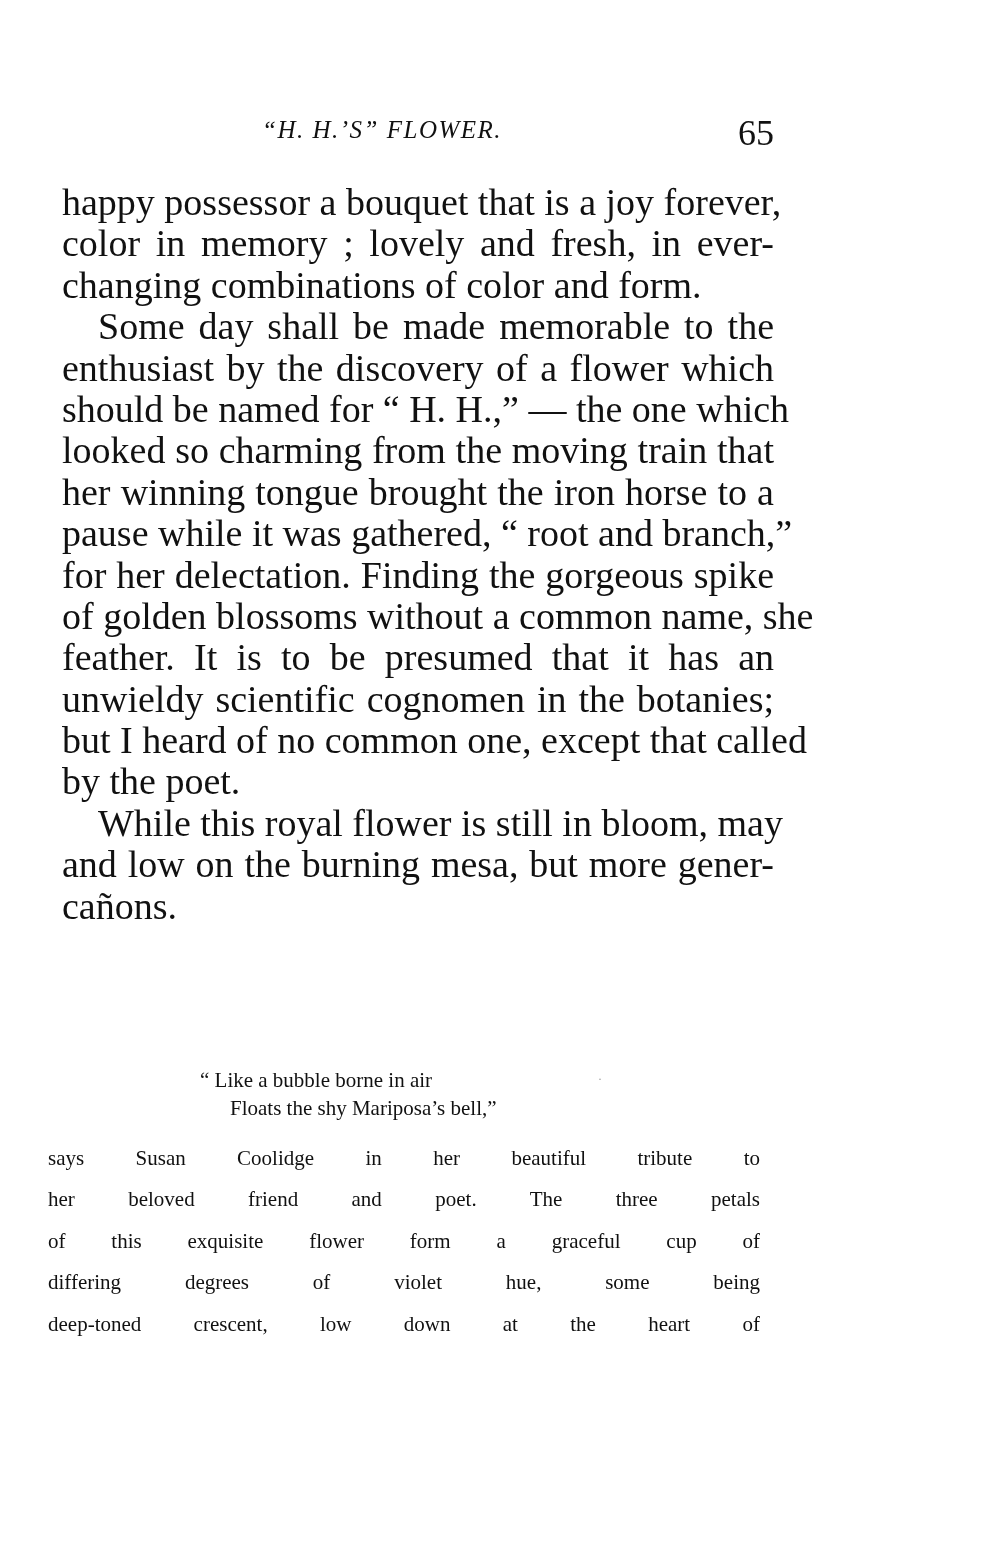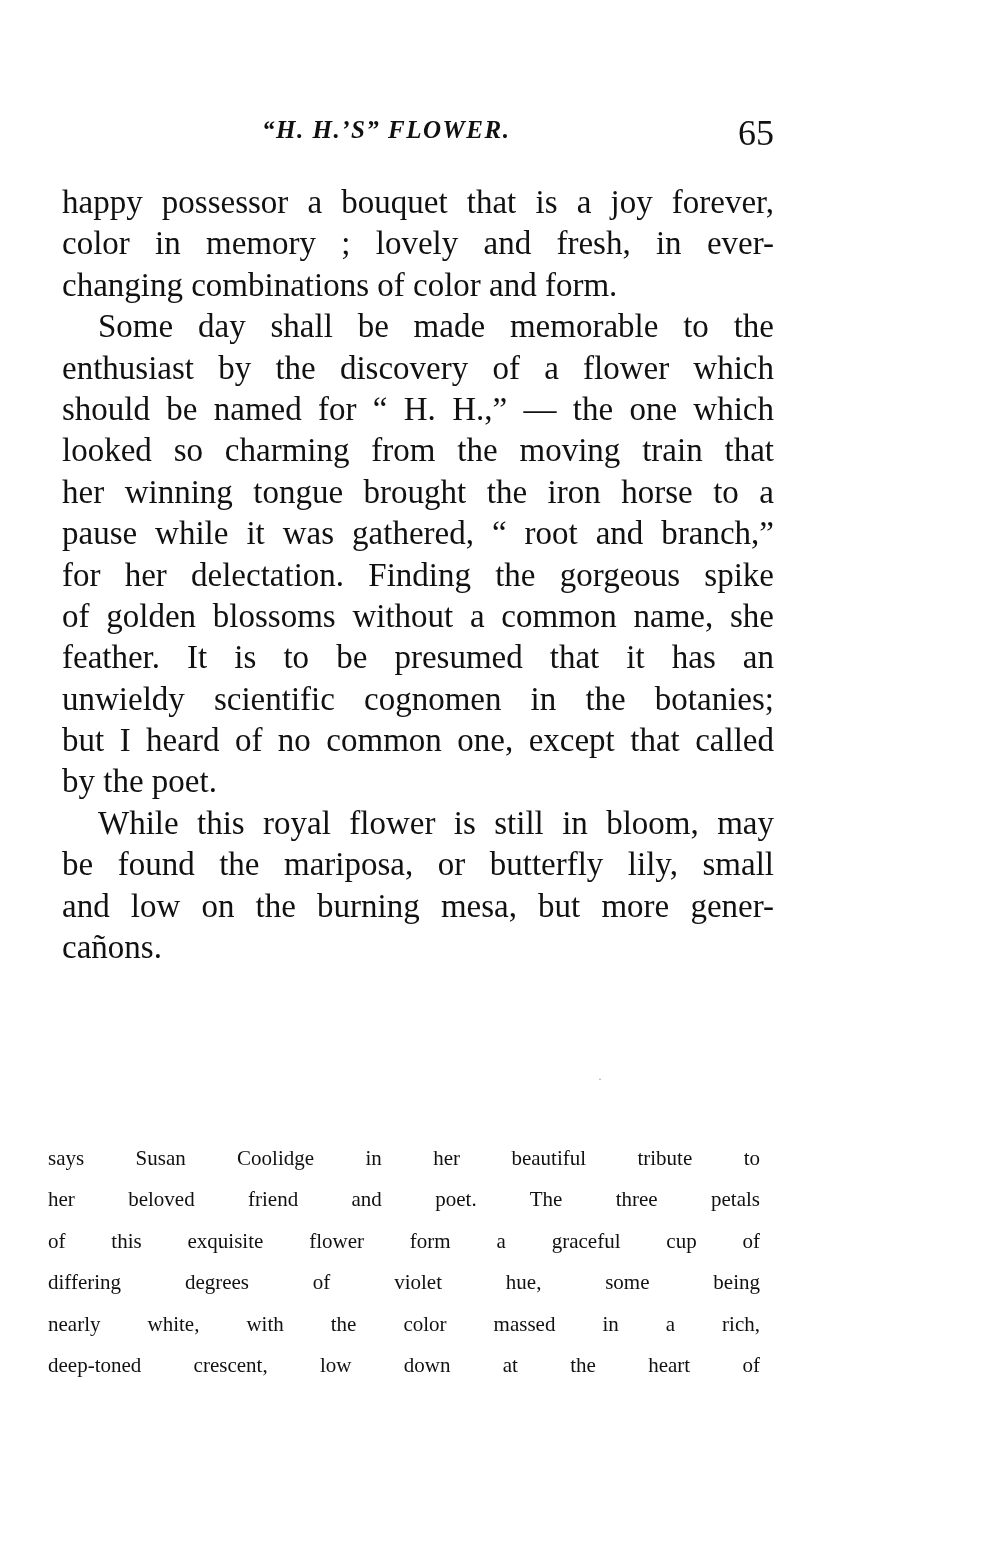--- a/index.html
+++ b/index.html
@@ -1,21 +1,21 @@
 <!DOCTYPE html>
 <html><head>
 <meta charset="utf-8">
 <style>
   html, body { margin: 0; padding: 0; background: #ffffff; }
   body { width: 1000px; height: 1553px; position: relative; overflow: hidden; }
   .page { position: absolute; left: 0; top: 0; width: 1000px; height: 1553px; background: #ffffff; color: #111; font-family: "Liberation Serif", "DejaVu Serif", serif; }
   .header { position: absolute; top: 112px; left: 262px; width: 512px; height: 46px; }
-  .running-head { position: absolute; left: 0; top: 4px; font-style: italic; font-weight: bold; font-size: 25px; letter-spacing: 1.5px; }
+  .running-head { position: absolute; left: 0; top: 4px; font-style: italic; font-weight: normal; font-size: 25px; letter-spacing: 1.5px; }
   .page-number { position: absolute; right: 0; top: 0; font-size: 36px; }
-  .body { position: absolute; left: 62px; top: 182px; width: 712px; font-size: 33px; line-height: 41.4px; }
+  .body { position: absolute; left: 62px; top: 182px; width: 712px; font-size: 38px; line-height: 41.4px; }
   .line { display: block; text-align: justify; text-align-last: justify; white-space: nowrap; height: 41.4px; }
   .line.last { text-align-last: left; }
   .indent { padding-left: 36px; }
   .quote { position: absolute; left: 200px; top: 1066px; font-size: 21px; line-height: 28px; }
   .quote .q2 { padding-left: 30px; }
   .speck { position: absolute; left: 598px; top: 1072px; width: 10px; height: 14px; color: #999; font-size: 12px; }
   .para2 { position: absolute; left: 48px; top: 1138px; width: 712px; font-size: 21px; line-height: 41.4px; }
 </style>
 </head>
 <body>
@@ -41,29 +41,31 @@
       <span class="line">pause while it was gathered, “ root and branch,”</span>
       <span class="line">for her delectation. Finding the gorgeous spike</span>
       <span class="line">of golden blossoms without a common name, she</span>
       <span class="line">feather. It is to be presumed that it has an</span>
       <span class="line">unwieldy scientific cognomen in the botanies;</span>
       <span class="line">but I heard of no common one, except that called</span>
       <span class="line last">by the poet.</span>
     </div>
     <div>
       <span class="line indent">While this royal flower is still in bloom, may</span>
-      <span class="line">be found the mariposa, or butterfly lily, small</span>
       <span class="line">and low on the burning mesa, but more gener-</span>
       <span class="line last">cañons.</span>
     </div>
   </div>
 
+  <div class="quote">
+    <div>“ Like a bubble borne in air</div>
+    <div class="q2">Floats the shy Mariposa’s bell,”</div>
+  </div>
   <div class="speck">·</div>
 
   <div class="para2">
     <span class="line">says Susan Coolidge in her beautiful tribute to</span>
     <span class="line">her beloved friend and poet. The three petals</span>
     <span class="line">of this exquisite flower form a graceful cup of</span>
     <span class="line">differing degrees of violet hue, some being</span>
-    <span class="line">nearly white, with the color massed in a rich,</span>
     <span class="line">deep-toned crescent, low down at the heart of</span>
   </div>
 </div>
 
 </body></html>

